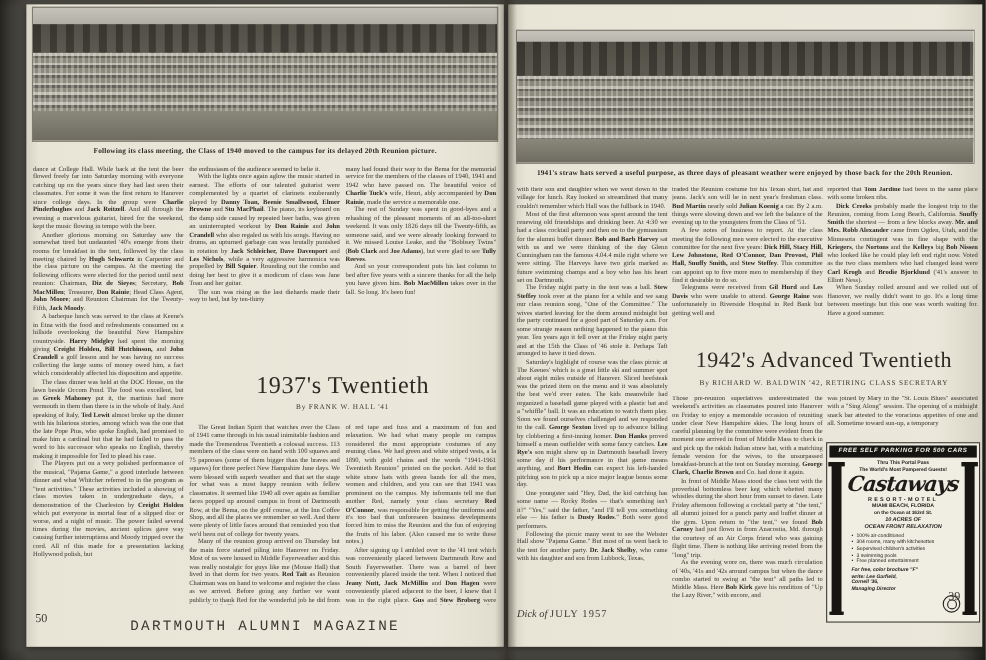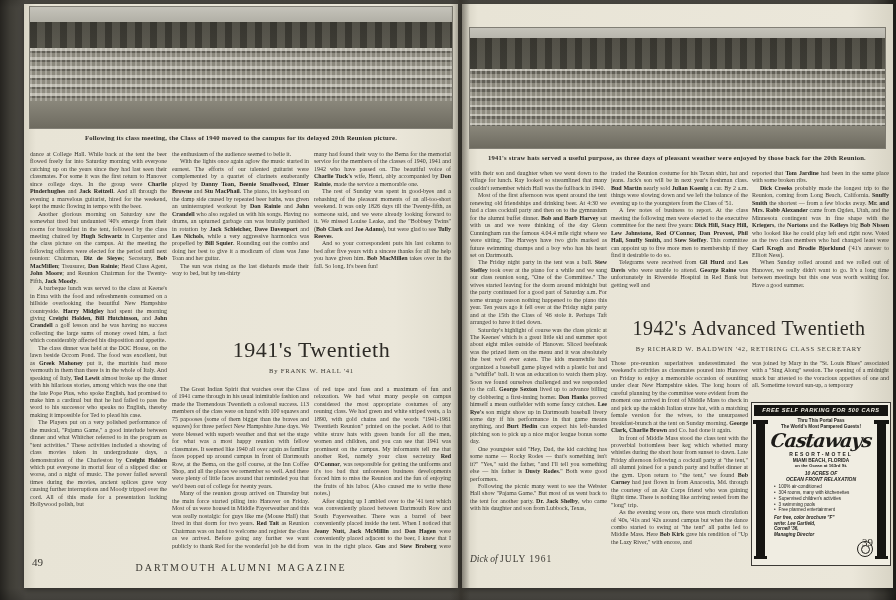--- a/index.html
+++ b/index.html
@@ -46,21 +46,21 @@
     text-align:justify;color:#36342e;}
   .col p{margin:0;text-indent:8px;}
   .col p.cont{text-indent:0;}
   .col b{font-weight:bold;color:#2a2823;}
 
   .article-head{position:absolute;text-align:center;color:#2d2b26;}
   .article-head .title{font-size:22px;line-height:24px;font-weight:normal;letter-spacing:.5px;}
   .article-head .byline{font-size:6.6px;letter-spacing:.8px;margin-top:5px;color:#3a3832;}
 
   .pagenum{position:absolute;font-size:11px;color:#3a3832;}
-  .mag-footer{position:absolute;font-size:10px;letter-spacing:2px;color:#3a3832;text-align:center;}
+  .mag-footer{position:absolute;font-size:13px;letter-spacing:2px;color:#3a3832;text-align:center;font-family:Liberation Mono, monospace;}
   .issue-footer{position:absolute;font-size:9.5px;color:#3a3832;font-style:italic;}
   .issue-footer .date{font-style:normal;letter-spacing:1px;font-variant:small-caps;}
 
   
   .ad{position:absolute;border:1px solid #3c3a35;background:#f0ede2;padding:2px;
       font-family:"Liberation Sans", sans-serif;color:#1d1c19;}
   .ad-banner{background:#161512;color:#f4f1e6;font-size:5.6px;font-weight:bold;
       font-style:italic;text-align:center;line-height:11px;height:11px;letter-spacing:.6px;}
   .ad-body{position:relative;height:calc(100% - 15px);margin-top:2px;}
   .pillar{position:absolute;top:2px;bottom:2px;width:9px;background:#161512;}
@@ -106,41 +106,41 @@
       <p>The Players put on a very polished performance of the musical, "Pajama Game," a good interlude between dinner and what Whitcher referred to in the program as "tent activities." These activities included a showing of class movies taken in undergraduate days, a demonstration of the Charleston by <b>Creight Holden</b> which put everyone in mortal fear of a slipped disc or worse, and a night of music. The power failed several times during the movies, ancient splices gave way causing further interruptions and Moody tripped over the cord. All of this made for a presentation lacking Hollywood polish, but</p>
     </div>
 
     <div class="col" style="left:148px;top:147px;width:137px;height:179px;">
       <p class="cont">the enthusiasm of the audience seemed to belie it.</p>
       <p>With the lights once again aglow the music started in earnest. The efforts of our talented guitarist were complemented by a quartet of clarinets exuberantly played by <b>Danny Toan, Beenie Smallwood, Elmer Browne</b> and <b>Stu MacPhail</b>. The piano, its keyboard on the damp side caused by repeated beer baths, was given an uninterrupted workout by <b>Don Rainie</b> and <b>John Crandell</b> who also regaled us with his songs. Having no drums, an upturned garbage can was brutally punished in rotation by <b>Jack Schleicher, Dave Davenport</b> and <b>Les Nichols</b>, while a very aggressive harmonica was propelled by <b>Bill Squier</b>. Rounding out the combo and doing her best to give it a modicum of class was Jane Toan and her guitar.</p>
       <p>The sun was rising as the last diehards made their way to bed, but by ten-thirty</p>
     </div>
 
     <div class="article-head" style="left:148px;top:334px;width:279px;">
-      <div class="title">1941's Twentieth</div>
+      <div class="title">1937's Twentieth</div>
       <div class="byline">By FRANK W. HALL '41</div>
     </div>
 
     <div class="col" style="left:148px;top:382px;width:137px;height:164px;">
       <p>The Great Indian Spirit that watches over the Class of 1941 came through in his usual inimitable fashion and made the Tremendous Twentieth a colossal success. 113 members of the class were on hand with 100 squaws and 75 papooses (some of them bigger than the braves and squaws) for three perfect New Hampshire June days. We were blessed with superb weather and that set the stage for what was a most happy reunion with fellow classmates. It seemed like 1940 all over again as familiar faces popped up around campus in front of Dartmouth Row, at the Bema, on the golf course, at the Inn Coffee Shop, and all the places we remember so well. And there were plenty of little faces around that reminded you that we'd been out of college for twenty years.</p>
       <p>Many of the reunion group arrived on Thursday but the main force started piling into Hanover on Friday. Most of us were housed in Middle Fayerweather and this was really nostalgic for guys like me (Mouse Hall) that lived in that dorm for two years. <b>Red Tait</b> as Reunion Chairman was on hand to welcome and register the class as we arrived. Before going any further we want publicly to thank Red for the wonderful job he did from start to finish. There was a minimum</p>
     </div>
 
     <div class="col" style="left:290px;top:147px;width:137px;height:179px;">
       <p class="cont">many had found their way to the Bema for the memorial service for the members of the classes of 1940, 1941 and 1942 who have passed on. The beautiful voice of <b>Charlie Tuck's</b> wife, Henri, ably accompanied by <b>Don Rainie</b>, made the service a memorable one.</p>
       <p>The rest of Sunday was spent in good-byes and a rehashing of the pleasant moments of an all-too-short weekend. It was only 1826 days till the Twenty-fifth, as someone said, and we were already looking forward to it. We missed Louise Leake, and the "Bobbsey Twins" (<b>Bob Clark</b> and <b>Joe Adams</b>), but were glad to see <b>Tully Reeves</b>.</p>
       <p>And so your correspondent puts his last column to bed after five years with a sincere thanks for all the help you have given him. <b>Bob MacMillen</b> takes over in the fall. So long. It's been fun!</p>
     </div>
 
     <div class="col" style="left:290px;top:382px;width:137px;height:164px;">
       <p class="cont">of red tape and fuss and a maximum of fun and relaxation. We had what many people on campus considered the most appropriate costumes of any reuning class. We had green and white striped vests, a la 1890, with gold chains and the words "1941-1961 Twentieth Reunion" printed on the pocket. Add to that white straw hats with green bands for all the men, women and children, and you can see that 1941 was prominent on the campus. My informants tell me that another Red, namely your class secretary <b>Red O'Connor</b>, was responsible for getting the uniforms and it's too bad that unforeseen business developments forced him to miss the Reunion and the fun of enjoying the fruits of his labor. (Also caused me to write these notes.)</p>
       <p>After signing up I ambled over to the '41 tent which was conveniently placed between Dartmouth Row and South Fayerweather. There was a barrel of beer conveniently placed inside the tent. When I noticed that <b>Jeany Nutt, Jack McMillin</b> and <b>Don Hagen</b> were conveniently placed adjacent to the beer, I knew that I was in the right place. <b>Gus</b> and <b>Stew Broberg</b> were among the very early arrivals and looked like a perfect ad for West Palm Beach with their gorgeous coat of tan. We bumped into </p>
     </div>
 
-    <div class="pagenum" style="left:8px;top:552px;">49</div>
+    <div class="pagenum" style="left:8px;top:552px;">50</div>
     <div class="mag-footer" style="left:60px;top:558px;width:314px;">DARTMOUTH ALUMNI MAGAZINE</div>
   </div>
 
   <div class="page right">
     <div class="photo" style="left:8px;top:24px;width:415px;height:120px;">
       <div class="sky"></div>
       <div class="trees" style="top:8%;height:30%;"></div>
       <div class="crowd" style="top:34%;height:50%;"></div>
       <div class="lawn" style="height:18%;"></div>
     </div>
@@ -211,19 +211,19 @@
             <span>Cornell '36,</span><br>
             <span>Managing Director</span>
           </div>
         </div>
         <div class="ad-seal"></div>
       </div>
     </div>
 
     <div class="issue-footer" style="left:8px;top:550px;">
       <span>Dick of</span>
-      <span class="date">JULY 1961</span>
+      <span class="date">JULY 1957</span>
     </div>
     <div class="pagenum" style="left:400px;top:532px;">39</div>
   </div>
 
   <div class="gutter"></div>
 </div>
 
 </body></html>

